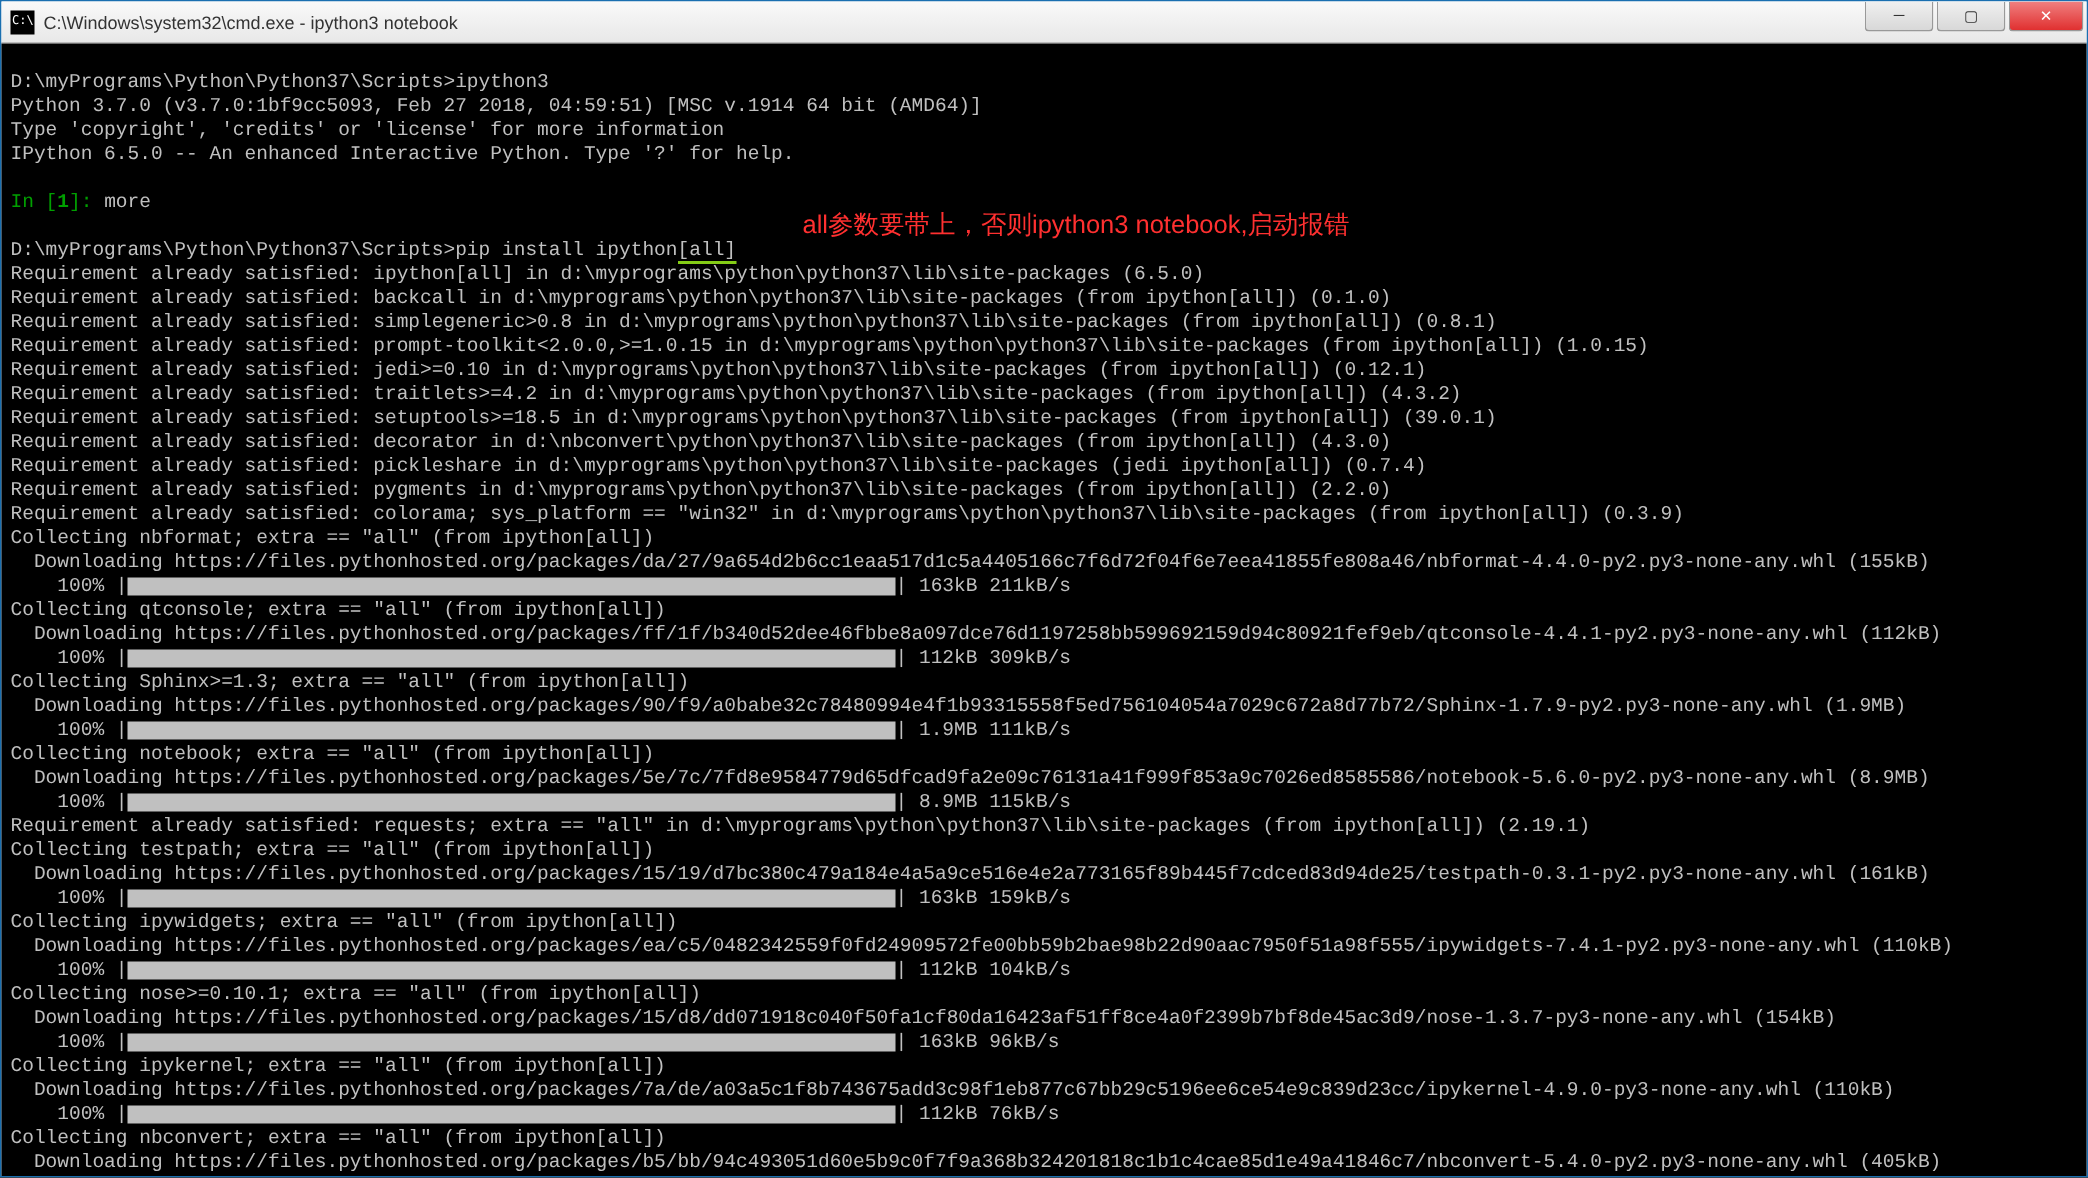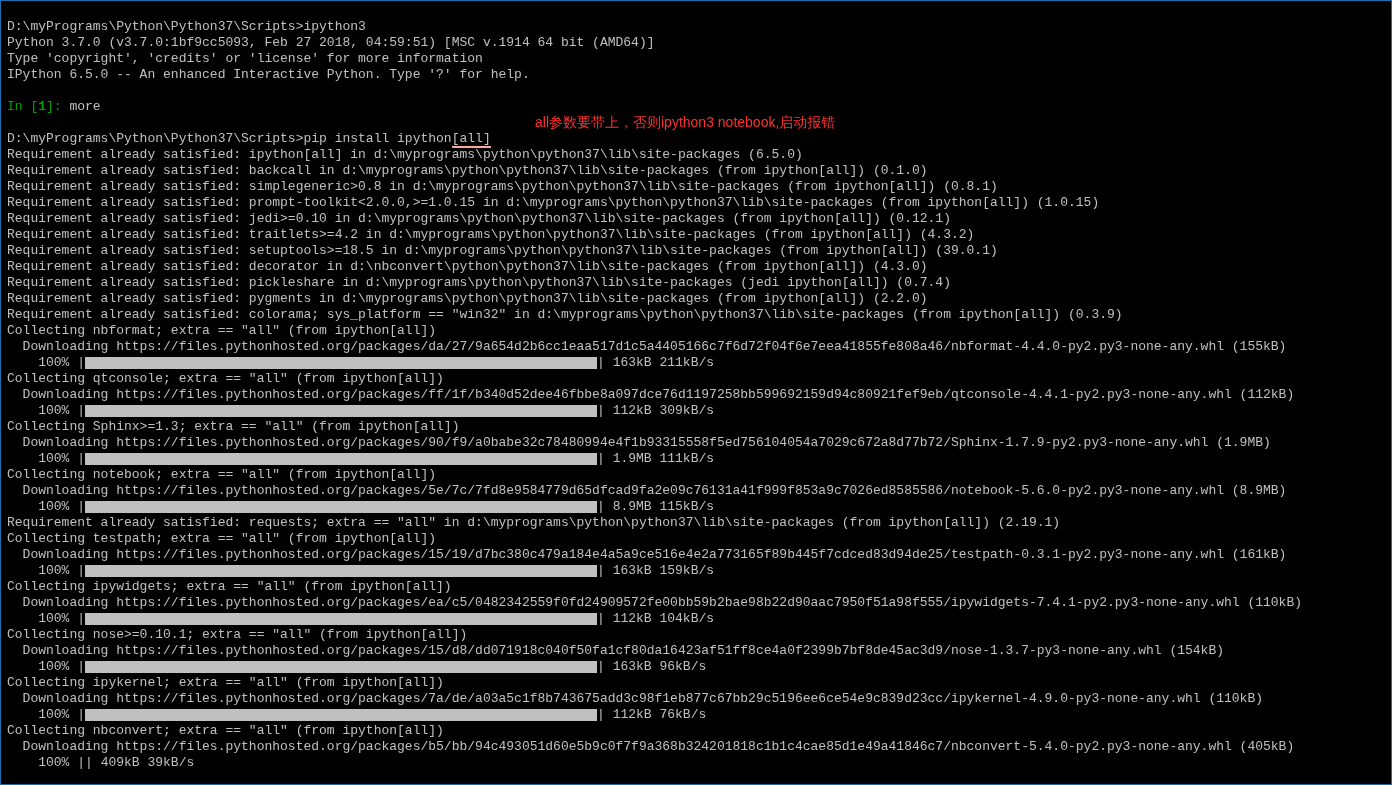--- a/index.html
+++ b/index.html
@@ -73,41 +73,50 @@
     color: #c0c0c0;
     white-space: pre;
     line-height: 16px;
     overflow: hidden;
     position: relative;
   }
   .in-prompt { color: #00a000; font-family: Liberation Mono, monospace; }
   .in-num { color: #00a000; font-weight: bold; }
   .underline-red {
     color: #c0c0c0;
-    border-bottom: 2px solid #fca5a5;
+    border-bottom: 2px solid #84cc16;
   }
   .annotation {
     position: absolute;
     color: #ff3030;
     font-family: "Microsoft YaHei","SimSun",sans-serif;
-    font-size: 14px;
+    font-size: 17px;
     white-space: nowrap;
   }
   .bar {
     display: inline-block;
     height: 12px;
     background: #c0c0c0;
     vertical-align: middle;
     width: 512px;
   }
 </style>
 </head>
 <body>
 
 <div class="window">
+  <div class="titlebar">
+    <div class="icon"></div>
+    <div class="title">C:\Windows\system32\cmd.exe - ipython3  notebook</div>
+    <div class="win-btns">
+      <div class="win-btn">─</div>
+      <div class="win-btn">▢</div>
+      <div class="win-btn close">✕</div>
+    </div>
+  </div>
 
   <div class="terminal">
 <span>D:\myPrograms\Python\Python37\Scripts&gt;ipython3</span>
 <span>Python 3.7.0 (v3.7.0:1bf9cc5093, Feb 27 2018, 04:59:51) [MSC v.1914 64 bit (AMD64)]</span>
 <span>Type 'copyright', 'credits' or 'license' for more information</span>
 <span>IPython 6.5.0 -- An enhanced Interactive Python. Type '?' for help.</span>
 
 <span class="in-prompt"><span>In [</span><span class="in-num">1</span><span>]: </span></span><span>more</span>
 
 <span>D:\myPrograms\Python\Python37\Scripts&gt;pip install ipython</span><span class="underline-red">[all]</span>

